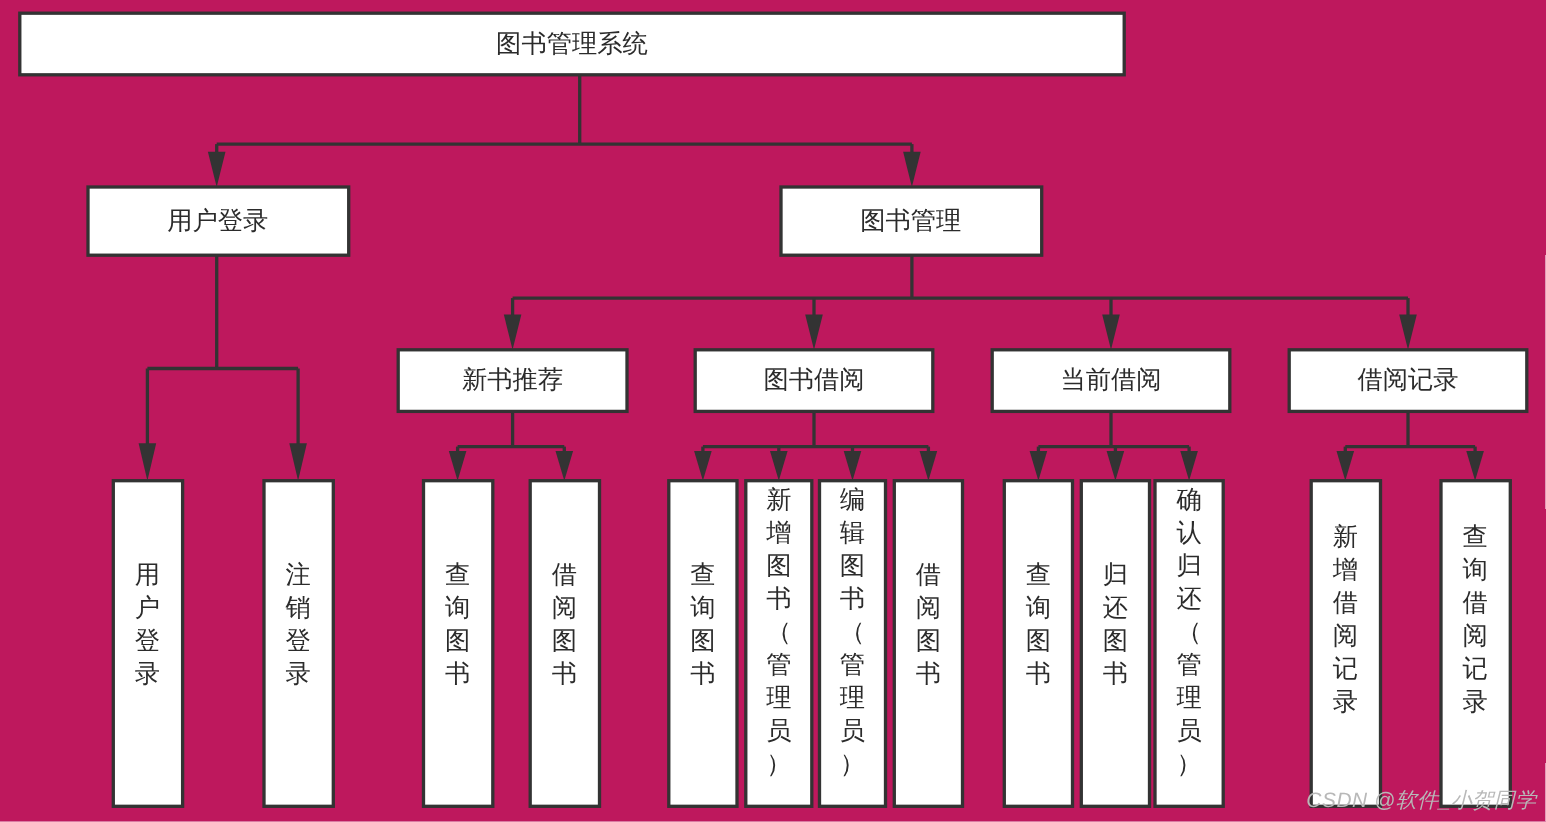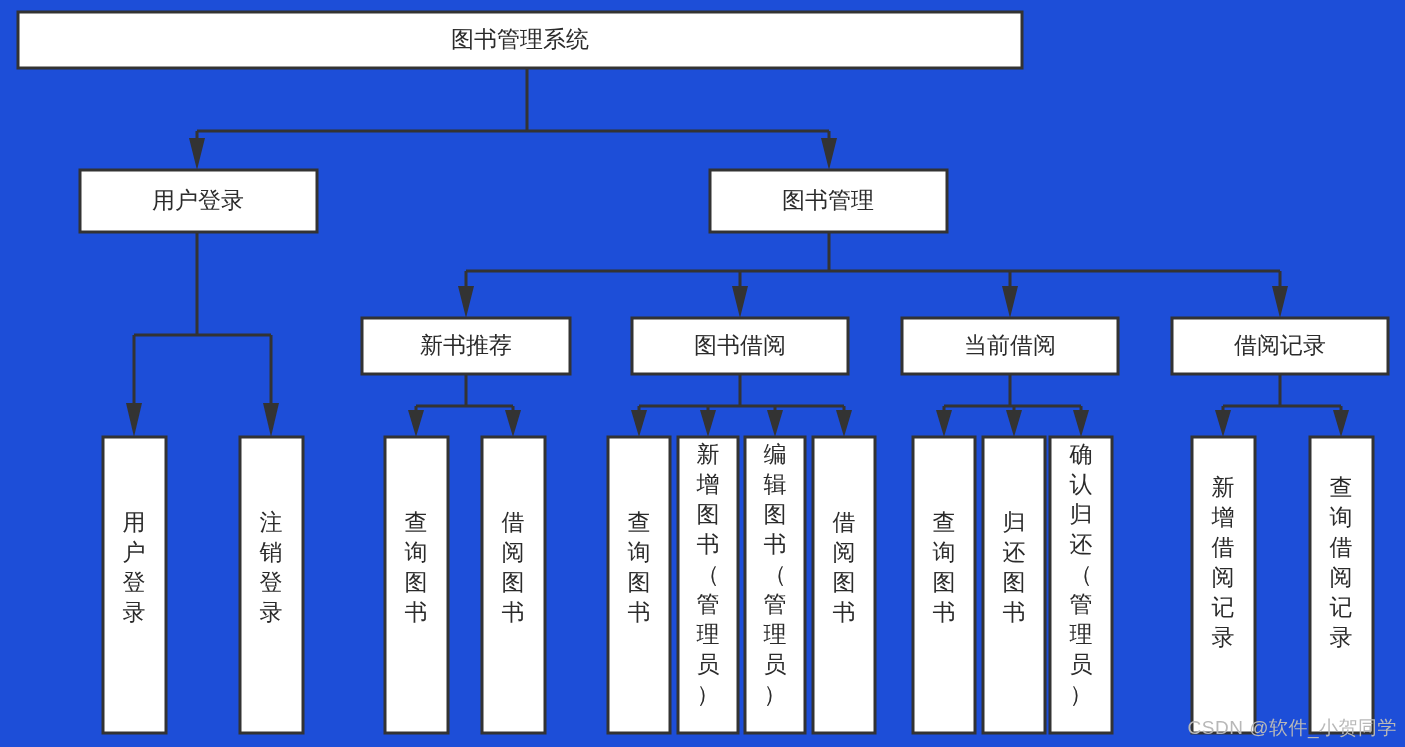--- a/index.html
+++ b/index.html
@@ -4,21 +4,21 @@
 <style>
   html, body {
     margin: 0;
     padding: 0;
     background: #ffffff;
   }
   #page {
     position: relative;
     width: 1405px;
     height: 747px;
-    background: #1d4ed8;
+    background: #be185d;
     font-family: "Liberation Sans", "DejaVu Sans", sans-serif;
     overflow: hidden;
   }
   svg.diagram {
     position: absolute;
     left: 0;
     top: 0;
     width: 1405px;
     height: 747px;
   }
@@ -51,20 +51,21 @@
   }
   .watermark {
     position: absolute;
     right: 8px;
     bottom: 6px;
     font-family: "Liberation Sans", "DejaVu Sans", sans-serif;
     font-size: 19px;
     color: #b8b8b8;
     letter-spacing: 0.5px;
     white-space: nowrap;
+    font-style: italic;
   }
 </style>
 </head>
 <body>
 
 <div id="page">
 
   <svg class="diagram" viewBox="0 0 1405 747">
 
     <g>

